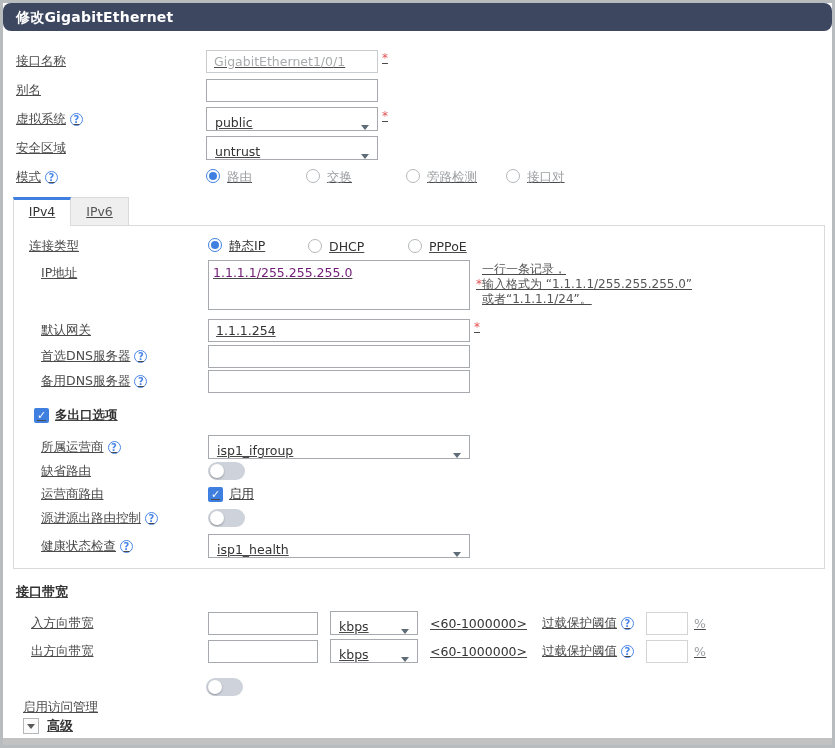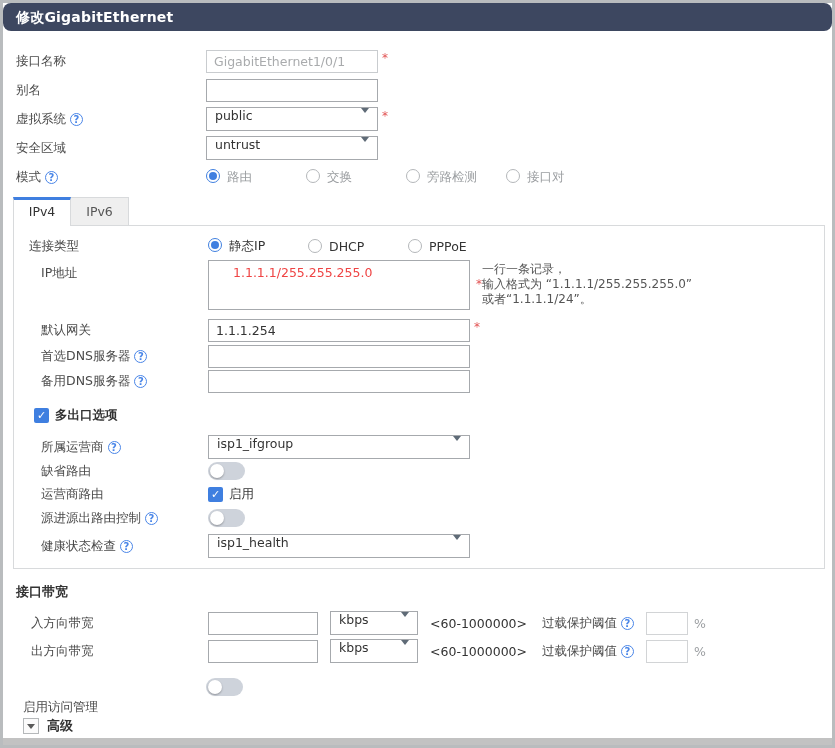--- a/index.html
+++ b/index.html
@@ -1,33 +1,33 @@
 <!DOCTYPE html>
 <html><head>
 <meta charset="utf-8">
 <style>
   * { margin:0; padding:0; box-sizing:border-box; }
   body { font-family:"DejaVu Sans","Liberation Sans",sans-serif; background:#fff; }
   .dialog { width:835px; height:748px; border:3px solid #b9bcbe; background:#fff; position:relative; overflow:hidden; }
   .titlebar { height:28px; background:#3d4760; color:#fff; font-size:14px; font-weight:bold; line-height:28px; padding-left:13px; letter-spacing:.2px;border-radius:8px; }
-  .content { padding-top:18px; font-size:12.5px; color:#4a4a4a; }
+  .content { padding-top:18px; font-size:12.5px; color:#4a4a4a;text-decoration:underline; }
 
   
   .frow { display:flex; align-items:center; height:24px; margin:0 0 5px 13px; }
   .flabel { width:190px; display:flex; align-items:center; flex:none; }
   .qicon { width:13px; height:13px; flex:none; border:1px solid #4a86e8; border-radius:50%; color:#4a86e8; font-size:10px; line-height:11px; text-align:center; margin-left:4px; font-weight:bold; }
   .qicon::after { content:"?"; }
 
   input.txt { height:23px; border:1px solid #a6a9ad; background:#fff; padding:8px 7px; font-size:12.5px; color:#333; font-family:inherit; outline:none; }
   input.txt:disabled { border-color:#c9cccf; color:#a9abad; background:#fff; }
   .w172 { width:172px; } .w262 { width:262px; } .w110 { width:110px; } .w42 { width:42px; }
   input.pct { border-color:#d2d4d6; }
   .req { color:#e25454; font-size:12px; margin-left:4px; align-self:flex-start; margin-top:2px; }
 
-  .select { height:24px; border:1px solid #a6a9ad; background:#fff; display:flex; align-items:flex-start; justify-content:space-between; padding:0 8px; color:#333; cursor:pointer; }
+  .select { height:24px; border:1px solid #a6a9ad; background:#fff; display:flex; align-items:flex-end; justify-content:space-between; padding:0 8px; color:#333; cursor:pointer; }
   .sel-arrow { width:0; height:0; border-left:4px solid transparent; border-right:4px solid transparent; border-top:5px solid #5f6b77; flex:none; margin-left:6px; }
 
   .radio-item { display:inline-flex; align-items:flex-start; min-width:100px; cursor:pointer; }
   .radio { width:14px; height:14px; border:1px solid #b4b7ba; border-radius:50%; background:#fff; flex:none; position:relative; margin-right:7px; }
   .radio.checked { border-color:#3f7fe0; }
   .radio.checked::after { content:""; position:absolute; left:2px; top:2px; width:8px; height:8px; border-radius:50%; background:#3f7fe0; }
   .rlabel { color:#333; }
   .rlabel.dim { color:#9b9ea1; }
 
   .checkbox { width:15px; height:15px; background:#3f7fe0; border-radius:2px; color:#fff; font-size:11px; line-height:15px; text-align:center; flex:none; margin-right:6px; }
@@ -42,21 +42,21 @@
   .tab.active { background:#fff; border:1px solid #d8dadc; border-bottom:none; border-top:3px solid #3f7fe0; color:#333; line-height:24px; }
   .tab.inactive { background:#efefef; border:1px solid #d8dadc; border-left:none; color:#555; }
   .panel { width:812px; margin-left:10px; border:1px solid #d8dadc; margin-top:-1px; background:#fff; padding:8px 0 10px 0; }
 
   .prow { display:flex; align-items:center; height:24px; margin-left:27px; }
   .plabel { width:167px; display:flex; align-items:center; flex:none; }
   .prow-conn { margin-left:15px; }
   .prow-conn .plabel { width:179px; }
 
   .iprow { display:flex; align-items:flex-start; margin:2px 0 8px 27px; }
-  textarea.ta { width:262px; height:50px; border:1px solid #a6a9ad; resize:none; padding:4px 24px; font-size:12.5px; color:#ef4444; font-family:inherit; outline:none; }
+  textarea.ta { width:262px; height:50px; border:1px solid #a6a9ad; resize:none; padding:4px 4px; font-size:12.5px; color:#701a75; font-family:inherit; outline:none; }
   .hint { font-size:12px; color:#555; line-height:15px; margin-left:6px; margin-top:2px; }
   .hint .pad { padding-left:6px; }
   .hint .star { color:#e25454; }
 
   .chkrow { display:flex; align-items:center; height:20px; margin:12px 0 10px 20px; font-weight:bold; color:#333; }
   .mb { margin-bottom:2px; } .mb1 { margin-bottom:1px; } .mb4 { margin-bottom:4px; } .mb3 { margin-bottom:3px; } .mb6 { margin-top:6px; }
   .h20 { height:20px; }
 
   .sec-head { font-weight:bold; color:#333; font-size:13px; margin:14px 0 10px 13px; }
   .bwrow { display:flex; align-items:center; height:24px; margin:0 0 4px 28px; }

